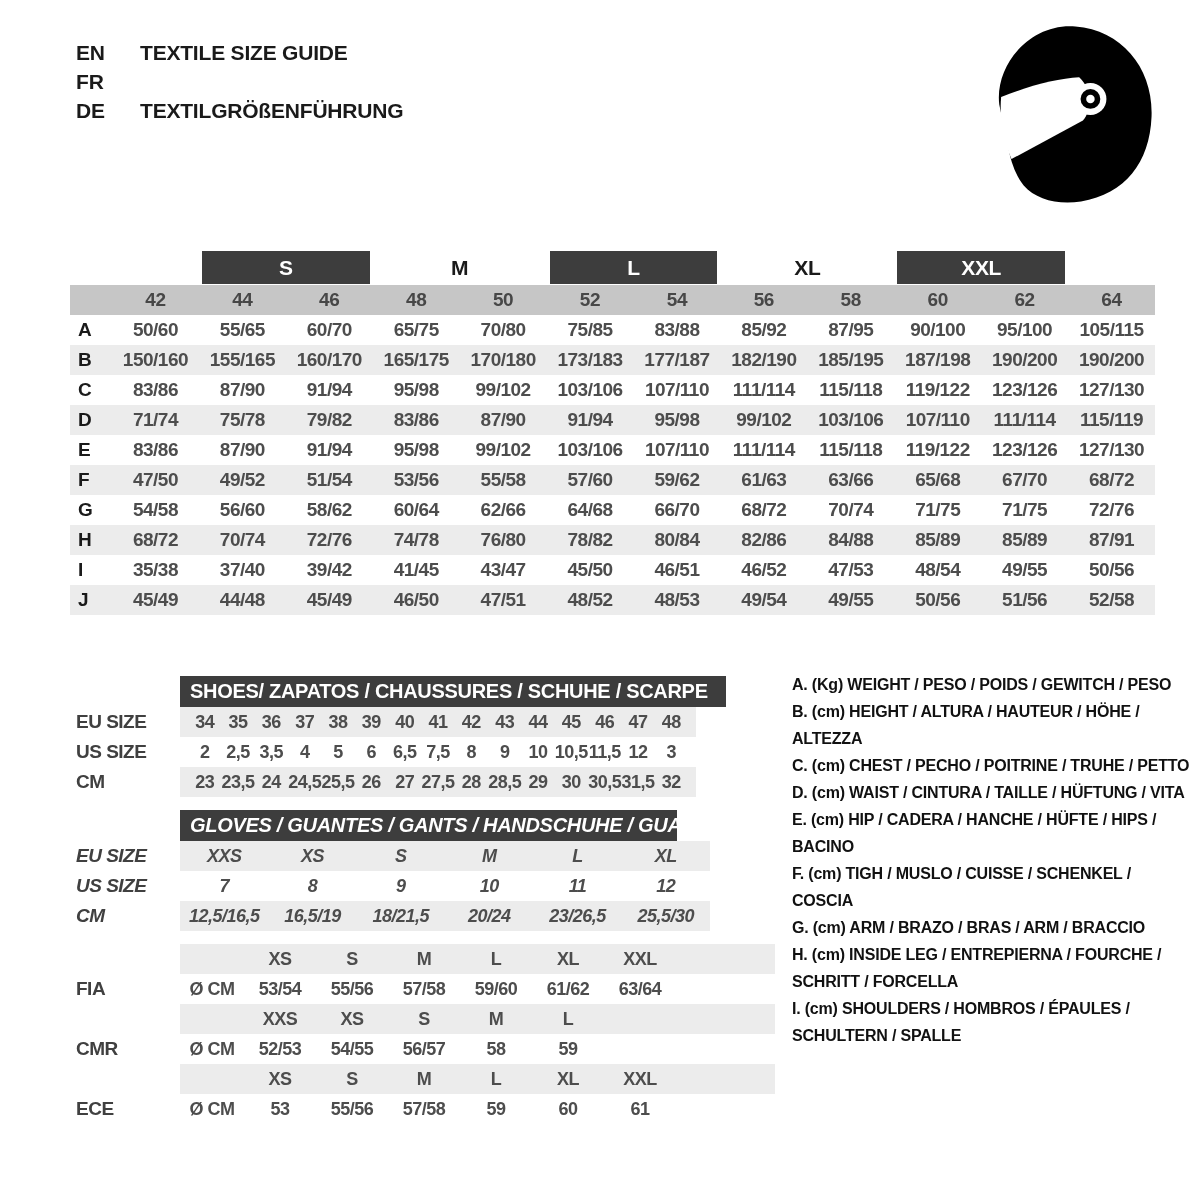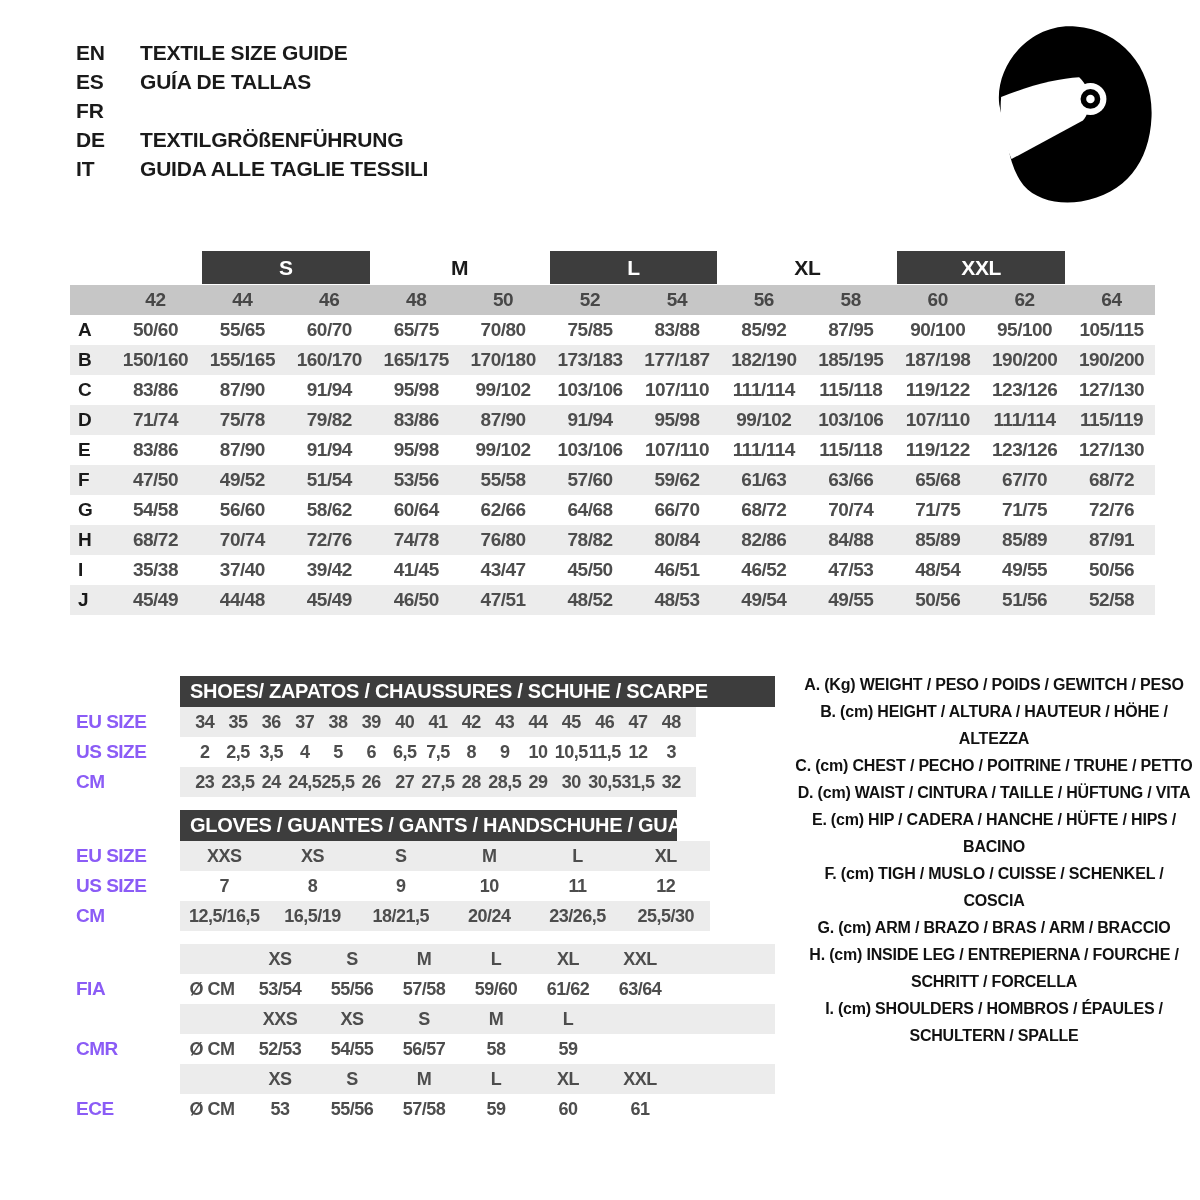--- a/index.html
+++ b/index.html
@@ -24,66 +24,58 @@
   .numbers-row{background:#c6c6c6;height:30px;font-size:19px;color:#474747;}
   .numc{text-align:center;letter-spacing:-0.4px;}
   .trow{height:30px;font-size:19px;color:#4d4d4d;}
   .trow.stripe{background:#ececec;}
   .tletter{color:#1a1a1a;padding-left:8px;}
   .tval{text-align:center;letter-spacing:-0.5px;white-space:nowrap;}
 
   
   .subtable{position:absolute;left:60px;width:740px;}
   #shoes-section{top:676px;}
-  #gloves-section{top:810px;}
+  #gloves-section{top:810px;font-style:italic;}
   #helmet-section{top:944px;}
   .bar{margin-left:120px;background:#3d3d3d;color:#fff;height:31px;line-height:31px;
        font-size:20px;padding-left:10px;box-sizing:border-box;letter-spacing:-0.3px;white-space:nowrap;}
-  .bar.w-shoes{width:595px;}
+  .bar.w-shoes{width:546px;}
   .bar.w-gloves{width:497px;}
   .bar.w-helmet{width:595px;}
   .srow{display:flex;height:30px;line-height:30px;}
   .rowlabel{width:120px;flex:0 0 120px;font-size:19px;padding-left:16px;box-sizing:border-box;
-            letter-spacing:-0.5px;color:#8b5cf6;white-space:nowrap;}
+            letter-spacing:-0.5px;color:#404040;white-space:nowrap;}
   .cells{display:grid;align-items:center;box-sizing:border-box;}
   .cells.shaded{background:#ececec;}
   .cval{text-align:center;font-size:18px;color:#4d4d4d;letter-spacing:-0.5px;white-space:nowrap;}
   .shoes-cells{width:516px;grid-template-columns:repeat(15,1fr);padding:0 8px;}
   .gloves-cells{width:530px;grid-template-columns:repeat(6,1fr);}
   .helm-cells{width:595px;grid-template-columns:64px repeat(6,72px) 1fr;}
 
   
   .legend{position:absolute;left:792px;top:671px;width:404px;font-size:16px;line-height:27px;
-          letter-spacing:-0.2px;color:#111;text-align:center;}
+          letter-spacing:-0.2px;color:#111;}
   .legend-line{margin:0;}
 </style>
 </head>
 <body>
 
 <div class="page">
 
   <div class="lang-list">
       <div class="lang-row">
         <div class="lang-code">EN</div>
         <div class="lang-label">TEXTILE SIZE GUIDE</div>
       </div>
       <div class="lang-row">
-        <div class="lang-code">ES</div>
-        <div class="lang-label">GUÍA DE TALLAS</div>
-      </div>
-      <div class="lang-row">
         <div class="lang-code">FR</div>
       </div>
       <div class="lang-row">
         <div class="lang-code">DE</div>
         <div class="lang-label">TEXTILGRÖßENFÜHRUNG</div>
-      </div>
-      <div class="lang-row">
-        <div class="lang-code">IT</div>
-        <div class="lang-label">GUIDA ALLE TAGLIE TESSILI</div>
       </div>
     </div>
 
   <div class="helmet-icon">
     <svg viewBox="0 0 200 200" width="188" height="188" aria-hidden="true">
       <path fill="#000000" d="M110 7 C160 11 193 52 191 103 C189 152 163 185 116 193
                C92 197 68 191 55 176 C46 165 41 150 38 133 L29 90 C24 48 62 3 110 7 Z"></path>
       <path fill="#ffffff" d="M31 82 C60 70 92 62 114 61 C127 73 129 93 118 107 L42 148
                C33 128 29 103 31 82 Z"></path>
       <circle cx="126" cy="84" r="17" fill="#ffffff"></circle>

